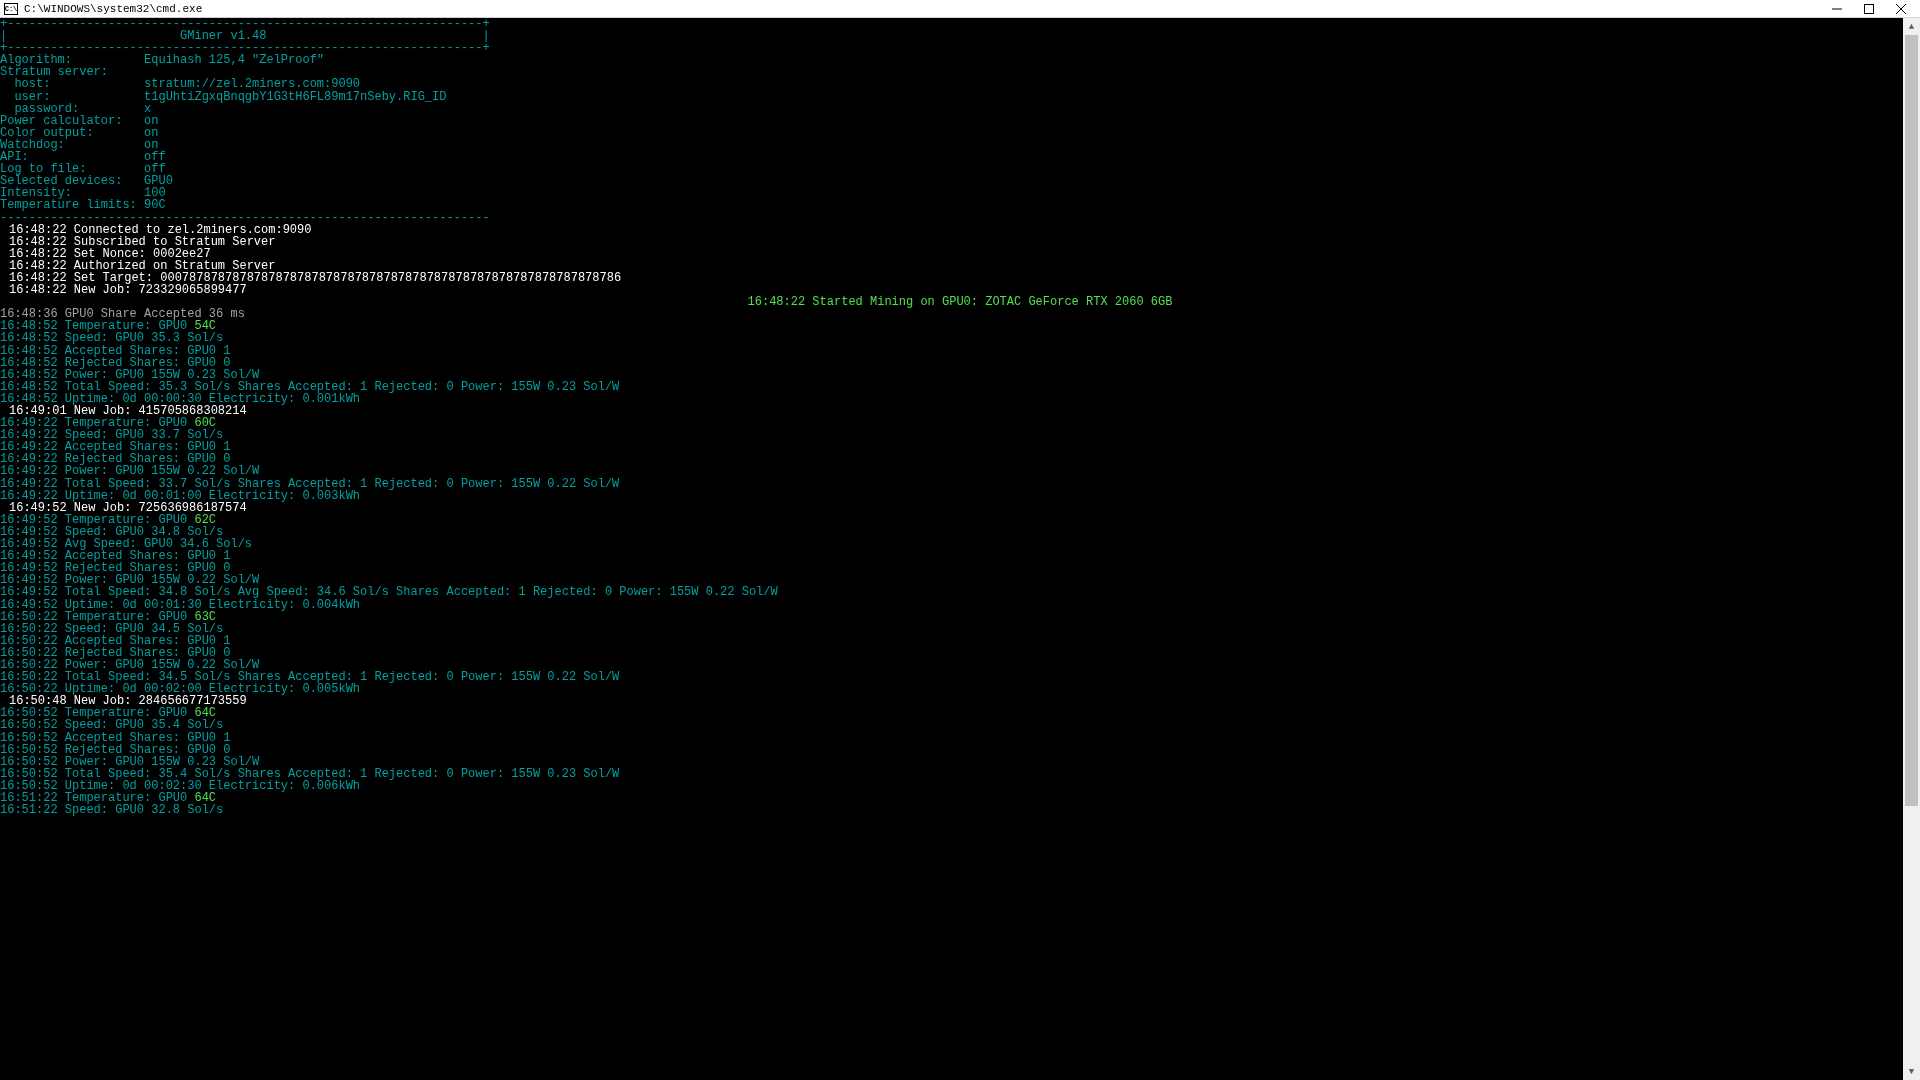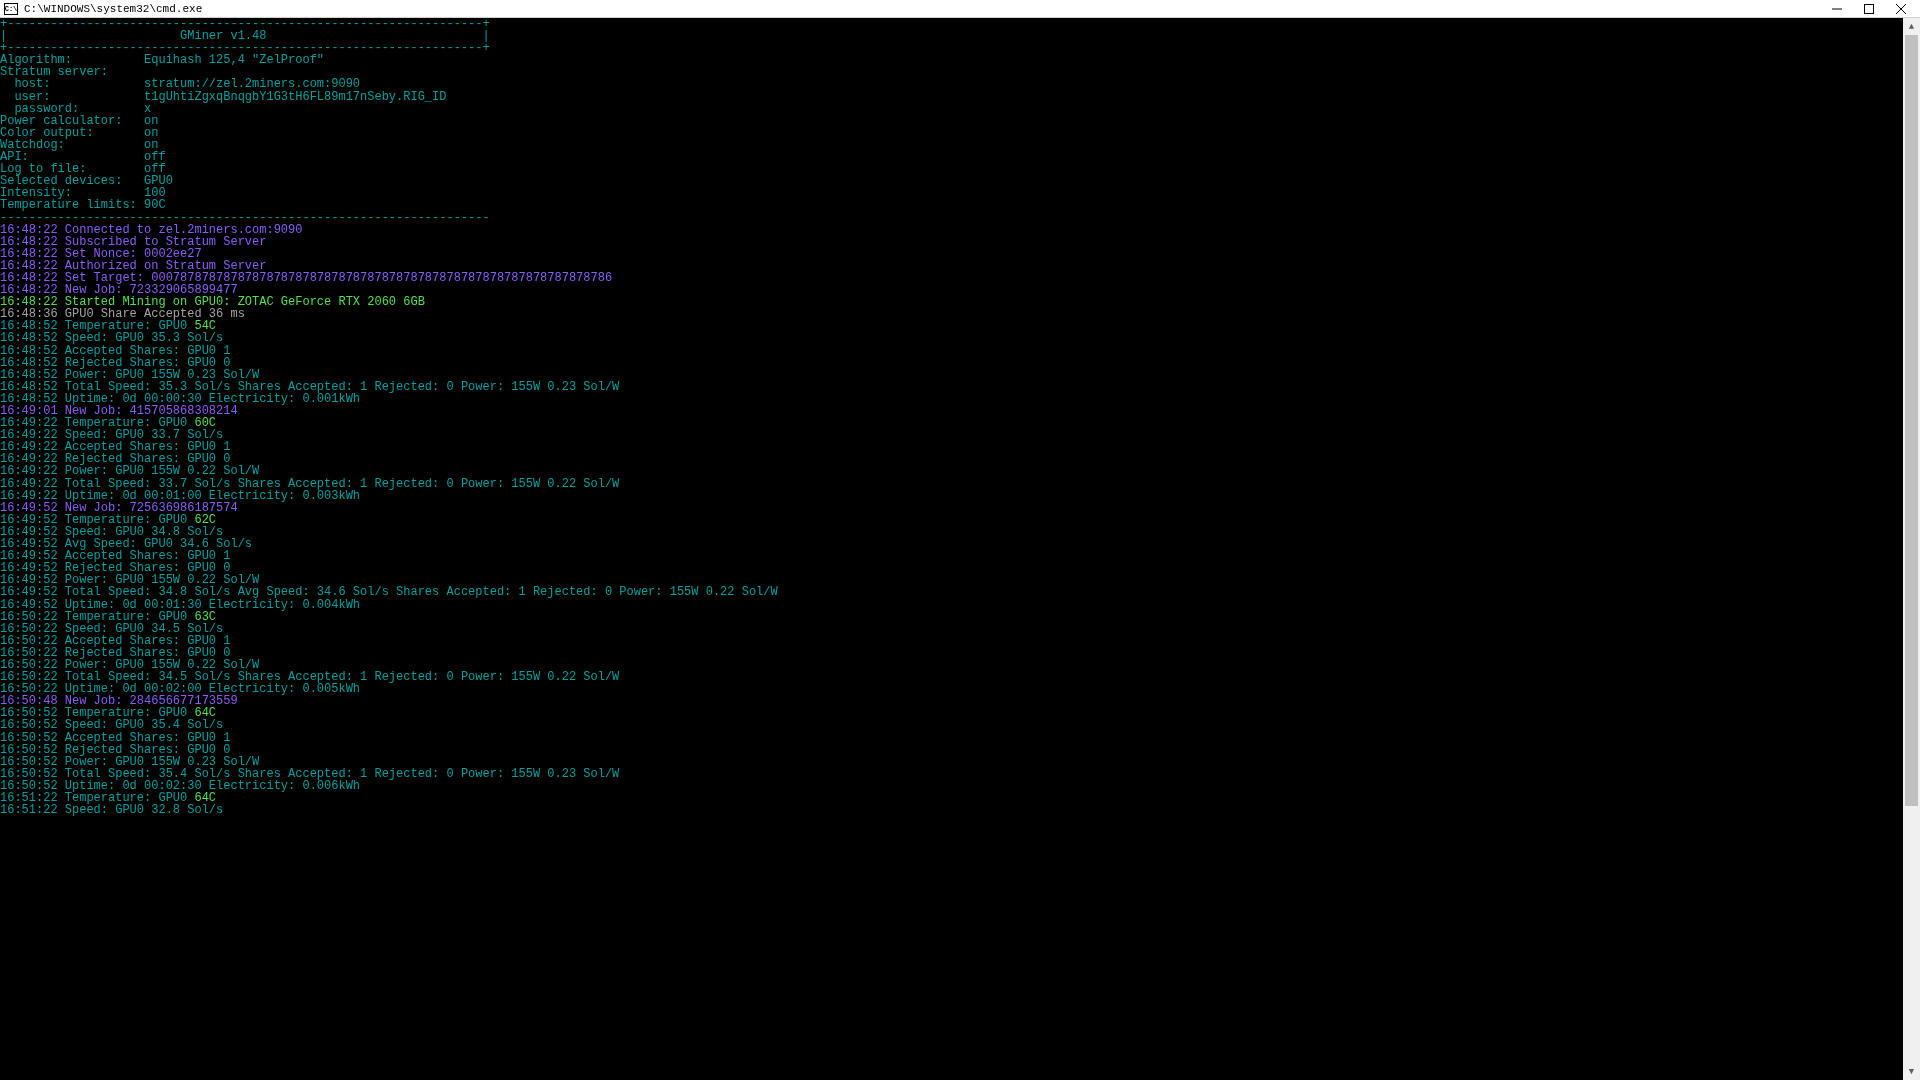--- a/index.html
+++ b/index.html
@@ -36,23 +36,23 @@
     color: #c0c0c0;
     font-size: 12px;
     line-height: 12.1px;
     padding: 0 0 0 0;
     overflow: hidden;
     position: relative;
     white-space: pre;
   }
   .console .line { display: block; }
   .cyan { color: #00a0a0; }
-  .yellow { color: #8b5cf6; }
+  .yellow { color: #ffffff; padding-left: 9px; }
   .green { color: #a3a3a3; }
-  .brgreen { color: #50e050; }
+  .brgreen { color: #50e050; text-align: center; }
 
   .scrollbar {
     position: absolute;
     right: 0;
     top: 18px;
     bottom: 0;
     width: 17px;
     background: #f0f0f0;
     display: flex;
     flex-direction: column;

